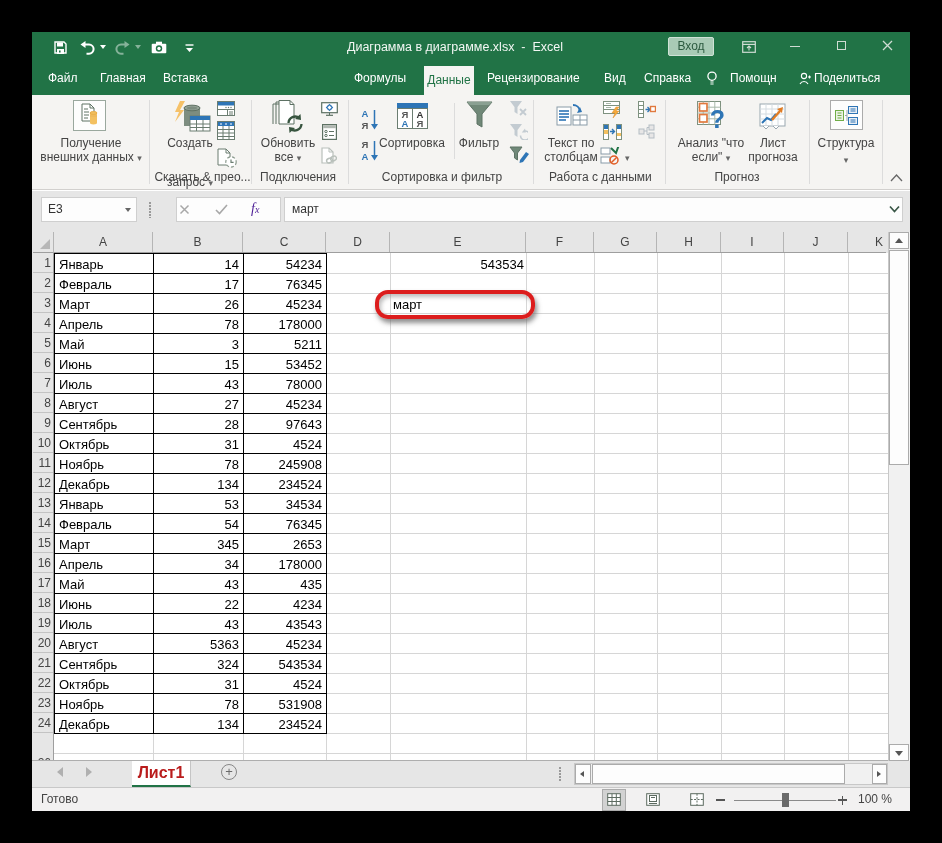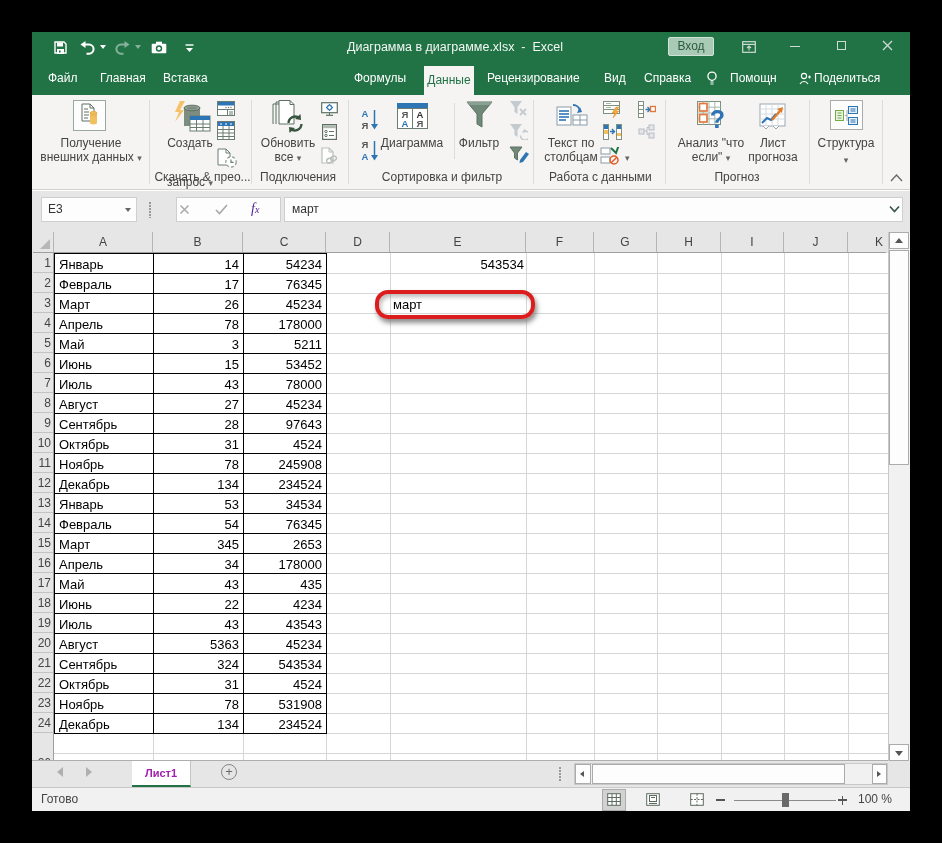--- a/index.html
+++ b/index.html
@@ -276,21 +276,21 @@
       <svg width="31" height="26" viewBox="0 0 31 26">
         <rect x="0" y="0" width="31" height="5" fill="#2e75b6"></rect>
         <rect x="0.5" y="5.5" width="30" height="20" fill="#fff" stroke="#6b7d71"></rect>
         <line x1="15.5" y1="5.5" x2="15.5" y2="25.5" stroke="#6b7d71"></line>
         <text x="8" y="14.5" font-size="9.5" font-weight="bold" fill="#555" text-anchor="middle" font-family="Liberation Sans">Я</text>
         <text x="23" y="14.5" font-size="9.5" font-weight="bold" fill="#333" text-anchor="middle" font-family="Liberation Sans">А</text>
         <text x="8" y="24" font-size="9.5" font-weight="bold" fill="#2e75b6" text-anchor="middle" font-family="Liberation Sans">А</text>
         <text x="23" y="24" font-size="9.5" font-weight="bold" fill="#555" text-anchor="middle" font-family="Liberation Sans">Я</text>
       </svg>
     </div>
-    <div class="btxt" style="left:325px;top:41px;width:110px;">Диаграмма</div>
+    <div class="btxt" style="left:325px;top:41px;width:110px;">Сортировка</div>
     <div class="abs" style="left:422px;top:8px;width:1px;height:56px;background:#dcdcdc;"></div>
     <div class="abs" style="left:434px;top:6px;">
       <svg width="27" height="29" viewBox="0 0 27 29">
         <path d="M1 1 H26 L16 13 V26 L11 23 V13 Z" fill="#708878" stroke="#5d7265"></path>
         <path d="M1 1 H26 L23 4 H4 Z" fill="#8aa092"></path>
       </svg>
     </div>
     <div class="btxt" style="left:392px;top:41px;width:110px;">Фильтр</div>
     <div class="abs" style="left:477px;top:5px;">
       <svg width="19" height="17" viewBox="0 0 19 17">
@@ -673,21 +673,21 @@
       </tbody>
         </table>
       <div class="abs" style="left:336px;top:1.5px;width:134px;height:20px;text-align:right;line-height:20px;font-size:13px;color:#000;">543534</div>
       <div class="abs" style="left:339px;top:41.5px;width:130px;height:20px;line-height:20px;font-size:13px;color:#000;">март</div>
       <div id="redring"></div>
     </div>
   </div>
   <div id="sheetbar">
     <div class="abs" style="left:25px;top:6px;width:0;height:0;border-top:5px solid transparent;border-bottom:5px solid transparent;border-right:6px solid #b0b0b0;"></div>
     <div class="abs" style="left:54px;top:6px;width:0;height:0;border-top:5px solid transparent;border-bottom:5px solid transparent;border-left:6px solid #b0b0b0;"></div>
-    <div class="abs" style="left:100px;top:0;width:59px;height:26px;background:#fff;border-right:1px solid #c5c5c5;border-bottom:2px solid #217346;text-align:center;line-height:24px;font-size:11px;font-weight:bold;color:#a21caf;">Лист1</div>
+    <div class="abs" style="left:100px;top:0;width:59px;height:26px;background:#fff;border-right:1px solid #c5c5c5;border-bottom:2px solid #217346;text-align:center;line-height:24px;font-size:16px;font-weight:bold;color:#b91c1c;">Лист1</div>
     <div class="abs" style="left:189px;top:3px;width:16px;height:16px;border:1px solid #868686;border-radius:50%;color:#6a6a6a;text-align:center;line-height:14px;font-size:13px;">+</div>
     <div class="abs" style="left:527px;top:5px;width:2px;height:16px;background:repeating-linear-gradient(#e6e6e6 0 1px, #9a9a9a 1px 3px);"></div>
 
     <div class="abs" style="left:542px;top:2px;width:314px;height:22px;background:#f1f1f1;border:1px solid #c8c8c8;">
       <div class="abs" style="left:0px;top:0px;width:16px;height:20px;background:#fdfdfd;border:1px solid #ababab;">
         <div class="abs" style="left:4px;top:6px;width:0;height:0;border-top:3.5px solid transparent;border-bottom:3.5px solid transparent;border-right:4.5px solid #555;"></div>
       </div>
       <div class="abs" style="left:17px;top:0px;width:253px;height:20px;background:#fdfdfd;border:1px solid #ababab;"></div>
       <div class="abs" style="left:297px;top:0px;width:15px;height:20px;background:#fdfdfd;border:1px solid #ababab;">
         <div class="abs" style="left:4px;top:6px;width:0;height:0;border-top:3.5px solid transparent;border-bottom:3.5px solid transparent;border-left:4.5px solid #555;"></div>

